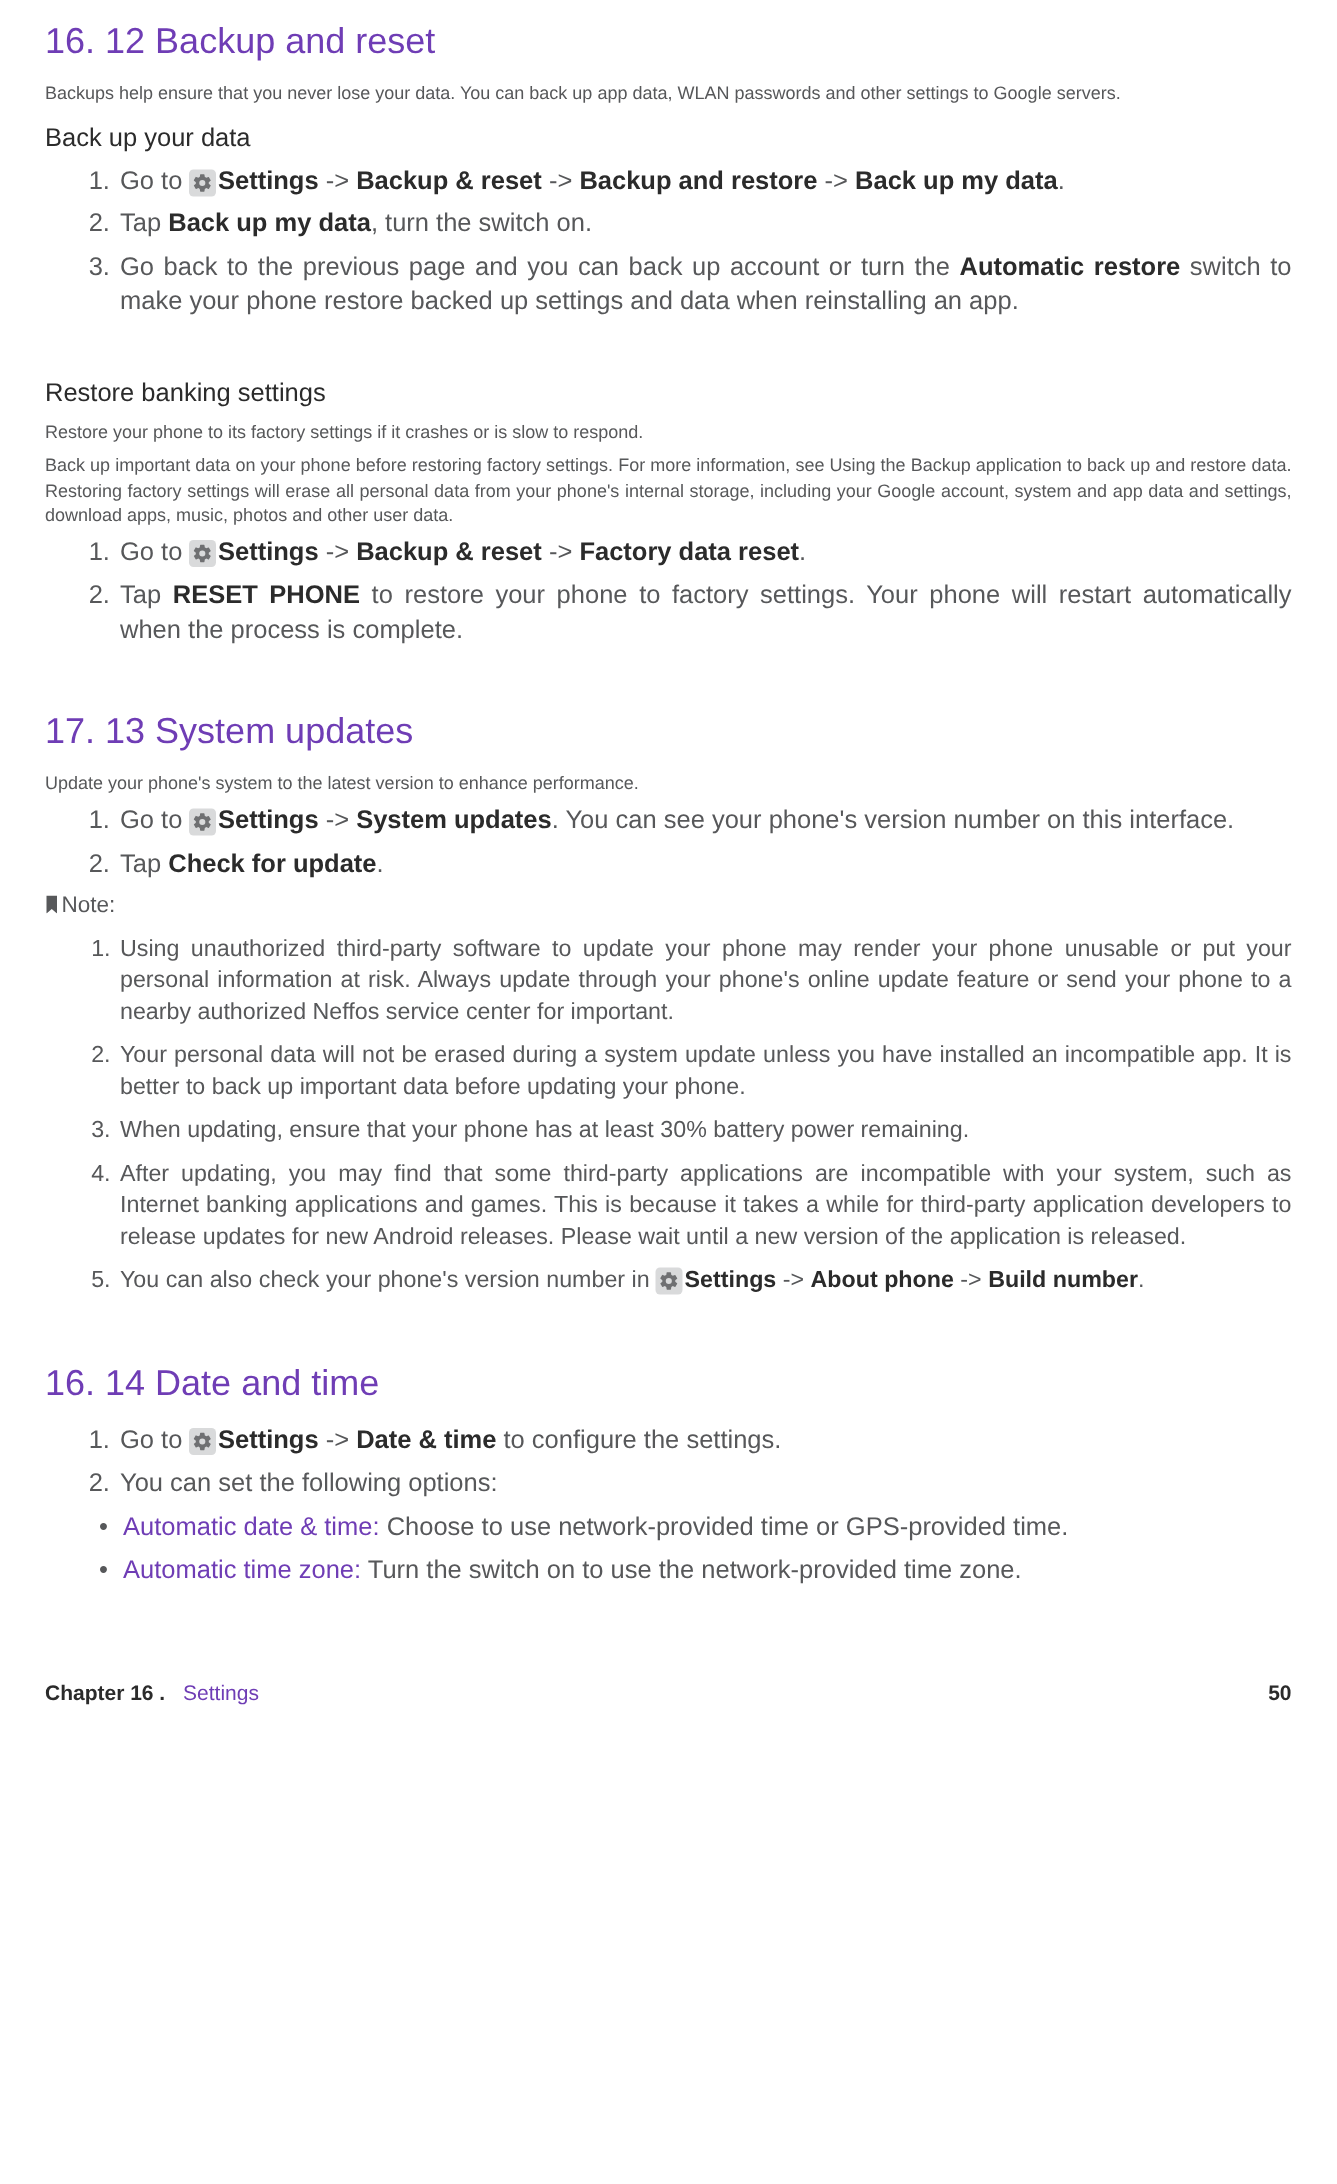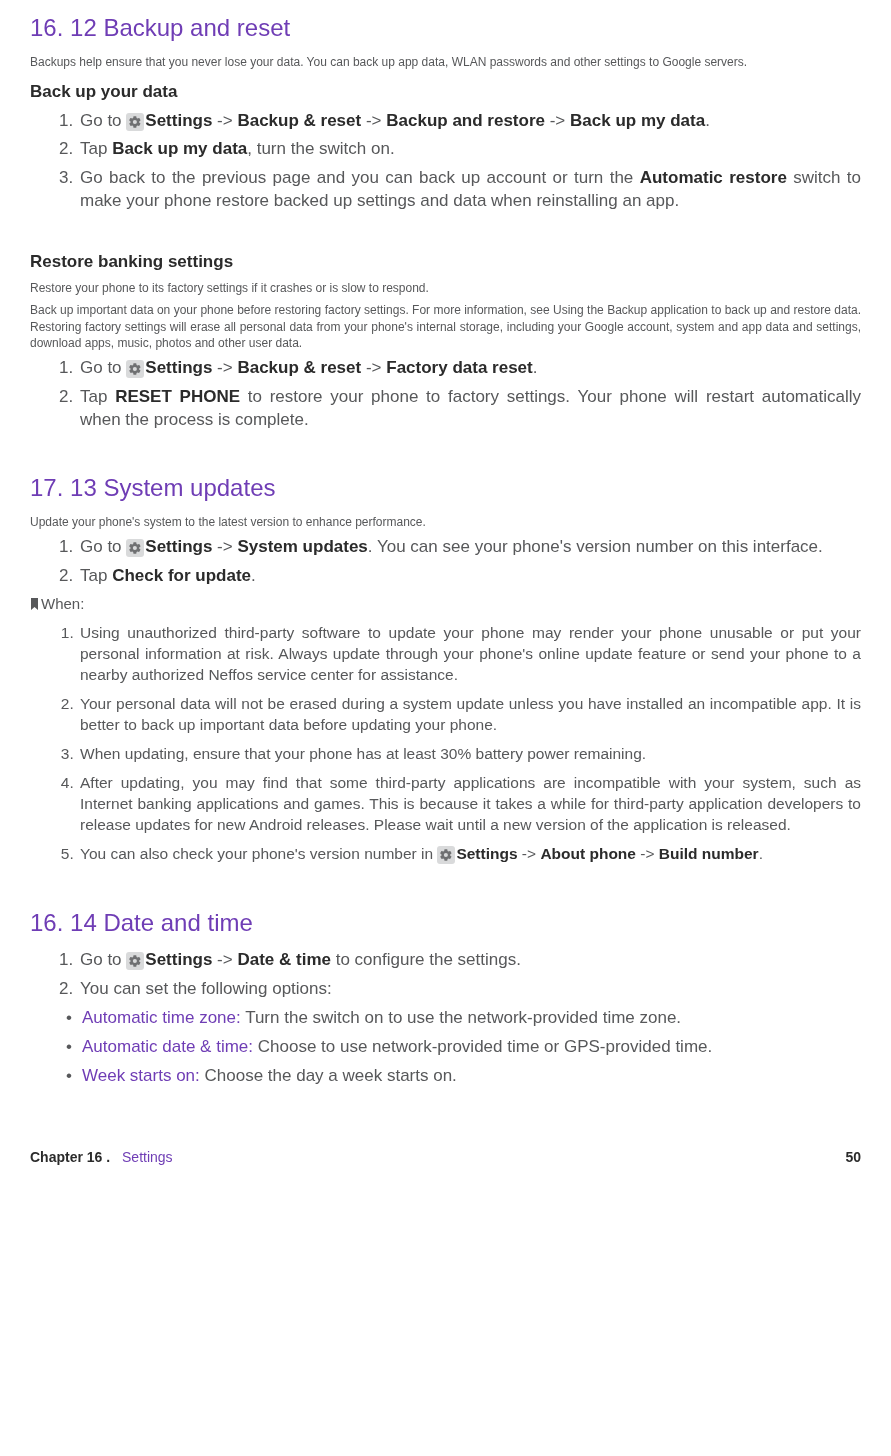--- a/index.html
+++ b/index.html
@@ -15,21 +15,21 @@
   }
   .h2 {
     color: #6f3db5;
     font-size: 24px;
     font-weight: 400;
     margin: 12px 0 10px 0;
   }
   .h3 {
     color: #2b2b2b;
     font-size: 17px;
-    font-weight: 700;
+    font-weight: 400;
     margin: 10px 0 4px 0;
   }
   p.body {
     font-size: 12px;
     margin: 6px 0;
     text-align: justify;
   }
   ol.steps {
     list-style: decimal;
     padding-left: 48px;
@@ -158,24 +158,24 @@
         </svg>
       </span><span class="bold">Settings</span><span> -&gt; </span><span class="bold">System updates</span><span>. You can see your phone's version number on this interface.</span>
   </li>
   <li>
     <span>Tap </span><span class="bold">Check for update</span><span>.</span>
   </li>
 </ol>
 <p class="note-label">
   <span class="bookmark-icon"><svg width="9" height="12" viewBox="0 0 9 12">
         <path fill="#57585a" d="M1 0 h7 v12 l-3.5 -3 L1 12 Z"></path>
-      </svg></span><span>When:</span>
+      </svg></span><span>Note:</span>
 </p>
 <ol class="notes">
-  <li>Using unauthorized third-party software to update your phone may render your phone unusable or put your personal information at risk. Always update through your phone's online update feature or send your phone to a nearby authorized Neffos service center for assistance.</li>
+  <li>Using unauthorized third-party software to update your phone may render your phone unusable or put your personal information at risk. Always update through your phone's online update feature or send your phone to a nearby authorized Neffos service center for important.</li>
   <li>Your personal data will not be erased during a system update unless you have installed an incompatible app. It is better to back up important data before updating your phone.</li>
   <li>When updating, ensure that your phone has at least 30% battery power remaining.</li>
   <li>After updating, you may find that some third-party applications are incompatible with your system, such as Internet banking applications and games. This is because it takes a while for third-party application developers to release updates for new Android releases. Please wait until a new version of the application is released.</li>
   <li>
     <span>You can also check your phone's version number in </span><span class="settings-icon">
         <svg viewBox="0 0 24 24" fill="#6f7072">
           <path d="M19.14,12.94a7.14,7.14,0,0,0,.05-.94,7.14,7.14,0,0,0-.05-.94l2.11-1.65a.5.5,0,0,0,.12-.64l-2-3.46a.5.5,0,0,0-.61-.22l-2.49,1a7,7,0,0,0-1.62-.94l-.38-2.65A.5.5,0,0,0,13.77,2H9.77a.5.5,0,0,0-.49.42L8.9,5.07a7,7,0,0,0-1.62.94l-2.49-1a.5.5,0,0,0-.61.22l-2,3.46a.5.5,0,0,0,.12.64L4.41,11a7.14,7.14,0,0,0-.05.94,7.14,7.14,0,0,0,.05.94L2.3,14.53a.5.5,0,0,0-.12.64l2,3.46a.5.5,0,0,0,.61.22l2.49-1a7,7,0,0,0,1.62.94l.38,2.65a.5.5,0,0,0,.49.42h4a.5.5,0,0,0,.49-.42l.38-2.65a7,7,0,0,0,1.62-.94l2.49,1a.5.5,0,0,0,.61-.22l2-3.46a.5.5,0,0,0-.12-.64ZM11.77,15.5A3.5,3.5,0,1,1,15.27,12,3.5,3.5,0,0,1,11.77,15.5Z"></path>
         </svg>
       </span><span class="bold">Settings</span><span> -&gt; </span><span class="bold">About phone</span><span> -&gt; </span><span class="bold">Build number</span><span>.</span>
   </li>
@@ -188,23 +188,22 @@
   <li>
     <span>Go to </span><span class="settings-icon">
         <svg viewBox="0 0 24 24" fill="#6f7072">
           <path d="M19.14,12.94a7.14,7.14,0,0,0,.05-.94,7.14,7.14,0,0,0-.05-.94l2.11-1.65a.5.5,0,0,0,.12-.64l-2-3.46a.5.5,0,0,0-.61-.22l-2.49,1a7,7,0,0,0-1.62-.94l-.38-2.65A.5.5,0,0,0,13.77,2H9.77a.5.5,0,0,0-.49.42L8.9,5.07a7,7,0,0,0-1.62.94l-2.49-1a.5.5,0,0,0-.61.22l-2,3.46a.5.5,0,0,0,.12.64L4.41,11a7.14,7.14,0,0,0-.05.94,7.14,7.14,0,0,0,.05.94L2.3,14.53a.5.5,0,0,0-.12.64l2,3.46a.5.5,0,0,0,.61.22l2.49-1a7,7,0,0,0,1.62.94l.38,2.65a.5.5,0,0,0,.49.42h4a.5.5,0,0,0,.49-.42l.38-2.65a7,7,0,0,0,1.62-.94l2.49,1a.5.5,0,0,0,.61-.22l2-3.46a.5.5,0,0,0-.12-.64ZM11.77,15.5A3.5,3.5,0,1,1,15.27,12,3.5,3.5,0,0,1,11.77,15.5Z"></path>
         </svg>
       </span><span class="bold">Settings</span><span> -&gt; </span><span class="bold">Date &amp; time</span><span> to configure the settings.</span>
   </li>
   <li>
     <span>You can set the following options:</span>
     <ul class="bullets" style="padding-left:2px; margin-top:6px;">
+      <li><span class="purple-term">Automatic date &amp; time:</span><span> Choose to use network-provided time or GPS-provided time.</span></li>
       <li><span class="purple-term">Automatic time zone:</span><span> Turn the switch on to use the network-provided time zone.</span></li>
-      <li><span class="purple-term">Automatic date &amp; time:</span><span> Choose to use network-provided time or GPS-provided time.</span></li>
-      <li><span class="purple-term">Week starts on:</span><span> Choose the day a week starts on.</span></li>
     </ul>
   </li>
 </ol>
 
 <div class="footer">
   <div class="left">
     <span class="ch">Chapter 16 .</span>
     <span class="st">Settings</span>
   </div>
   <div class="right">50</div>

